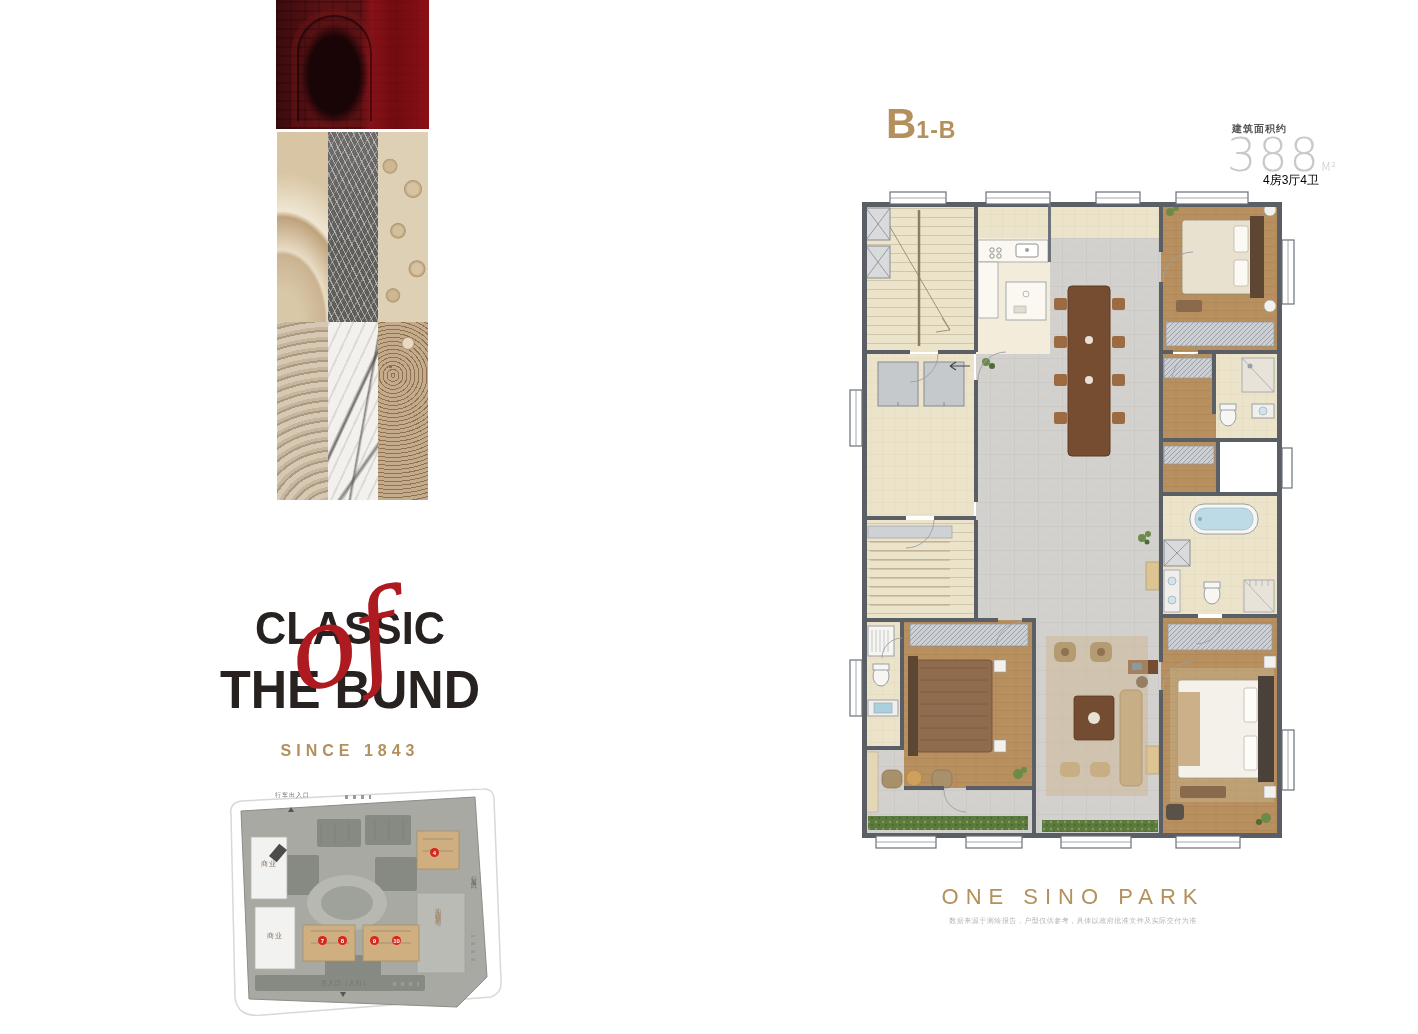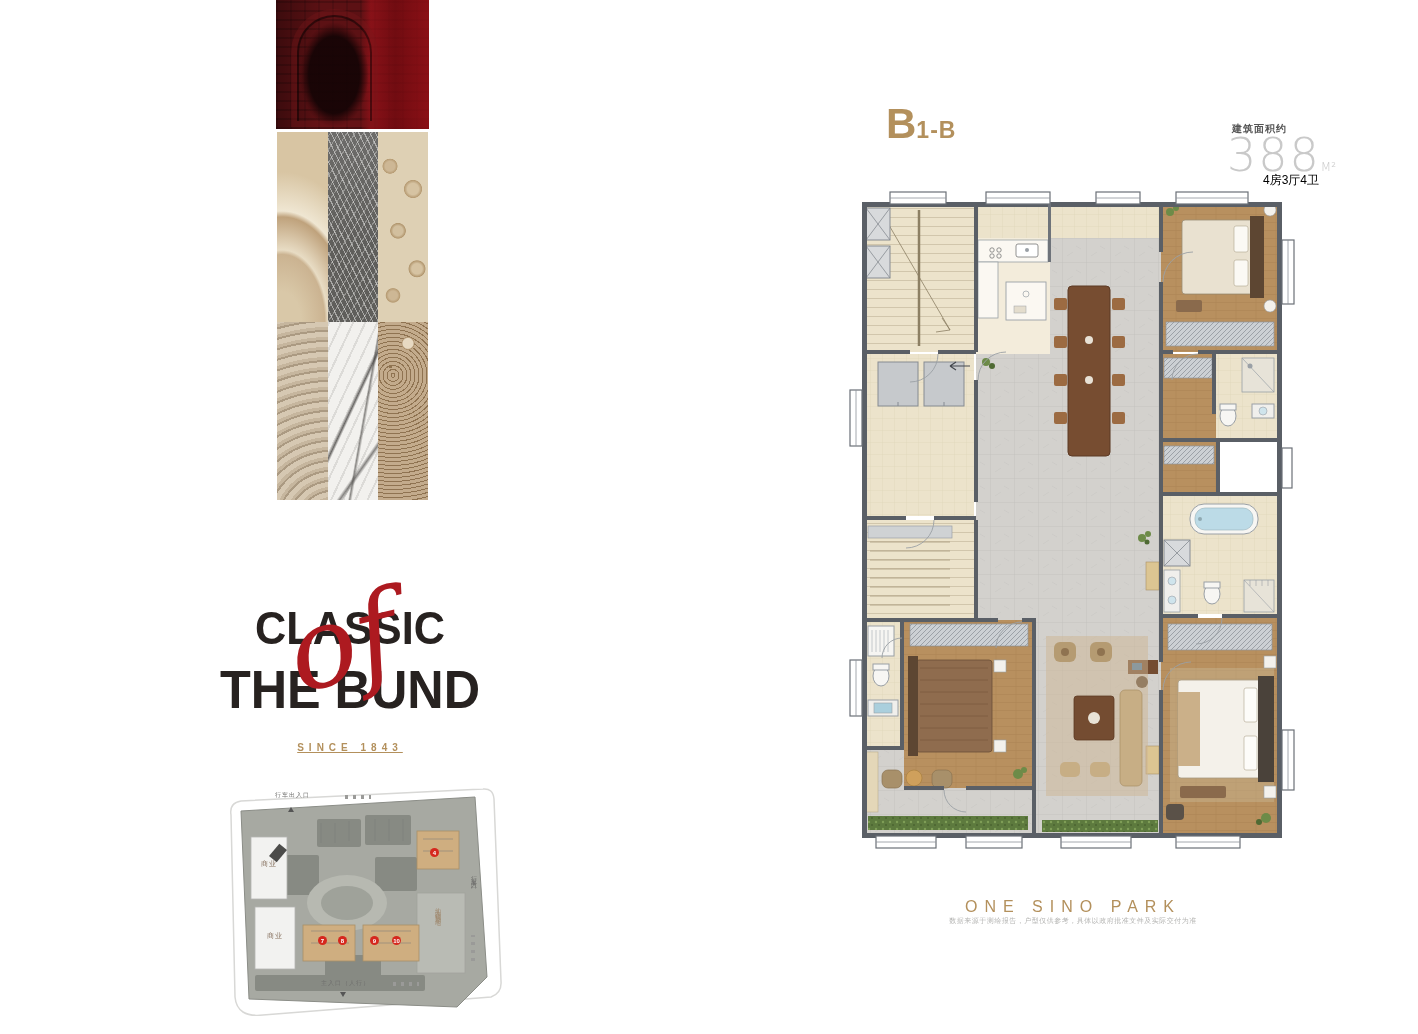--- a/index.html
+++ b/index.html
@@ -51,21 +51,21 @@
       radial-gradient(circle 2px at 25% 25%, #8f7350 90%, transparent), 
       repeating-radial-gradient(circle at 30% 30%, #c3ab8c 0 1.5px, #8f7351 1.5px 2.5px, #c3ab8c 2.5px 4px),
       #bfa783;}
 
   
   .logo{position:absolute;left:200px;top:604px;width:300px;text-align:center;color:#272220;}
   .logo-l1{font-size:47px;font-weight:700;letter-spacing:0px;line-height:1;transform:scaleX(.92);}
   .logo-l2{font-size:53px;font-weight:700;line-height:1;margin-top:12px;transform:scaleX(.95);}
   .logo-of{position:absolute;left:88px;top:-18px;font-family:"DejaVu Serif",serif;font-style:italic;
            font-size:112px;color:#ad1a20;transform:rotate(-14deg);line-height:1;font-weight:400;}
-  .logo-since{margin-top:26px;font-size:10px;letter-spacing:5px;color:#b3905c;font-weight:700;text-decoration:underline;}
+  .logo-since{margin-top:26px;font-size:16px;letter-spacing:5px;color:#b3905c;font-weight:700;}
 
   
   .sitemap{position:absolute;left:225px;top:785px;width:280px;height:235px;}
   .sitemap .lbl{position:absolute;color:#8b8b89;font-size:6px;letter-spacing:1px;white-space:nowrap;}
   .sitemap .lbl-dark{color:#6f6f6d;}
   .sitemap .lbl-brown{color:#8a7563;font-size:7px;}
   .sitemap .vert{writing-mode:vertical-rl;letter-spacing:2px;}
   .marker{position:absolute;width:9px;height:9px;border-radius:50%;background:#d5281e;color:#fff;
           font-size:6px;font-weight:700;display:flex;align-items:center;justify-content:center;}
   .dashes{position:absolute;height:4px;width:26px;
@@ -76,21 +76,21 @@
   
   .plan-title{position:absolute;left:840px;top:103px;color:#b3905c;font-weight:700;margin-left:46px;}
   .plan-title .big{font-size:42px;line-height:1;}
   .plan-title .small{font-size:23px;letter-spacing:1px;}
   .area-label{position:absolute;left:1232px;top:122px;font-size:10px;color:#555;letter-spacing:1px;font-weight:700;}
   .area-value{position:absolute;left:1227px;top:128px;color:#c9c9c9;font-size:46px;font-weight:200;
               font-family:"DejaVu Sans",sans-serif;letter-spacing:2px;}
   .area-unit{font-size:12px;letter-spacing:0;}
   .area-rooms{position:absolute;left:1263px;top:172px;font-size:12px;color:#000000;}
   .brand-name{position:absolute;left:848px;top:884px;width:450px;text-align:center;color:#b3905c;
-              font-size:16px;letter-spacing:7px;font-weight:500;margin-top:14px;}
+              font-size:22px;letter-spacing:7px;font-weight:500;}
   .brand-disc{position:absolute;left:848px;top:916px;width:450px;text-align:center;color:#b5b5b3;font-size:7px;letter-spacing:.5px;}
 
   .floorplan{position:absolute;left:846px;top:190px;width:450px;height:668px;}
 </style>
 </head>
 <body>
 
 <div class="page">
 
   <div>

